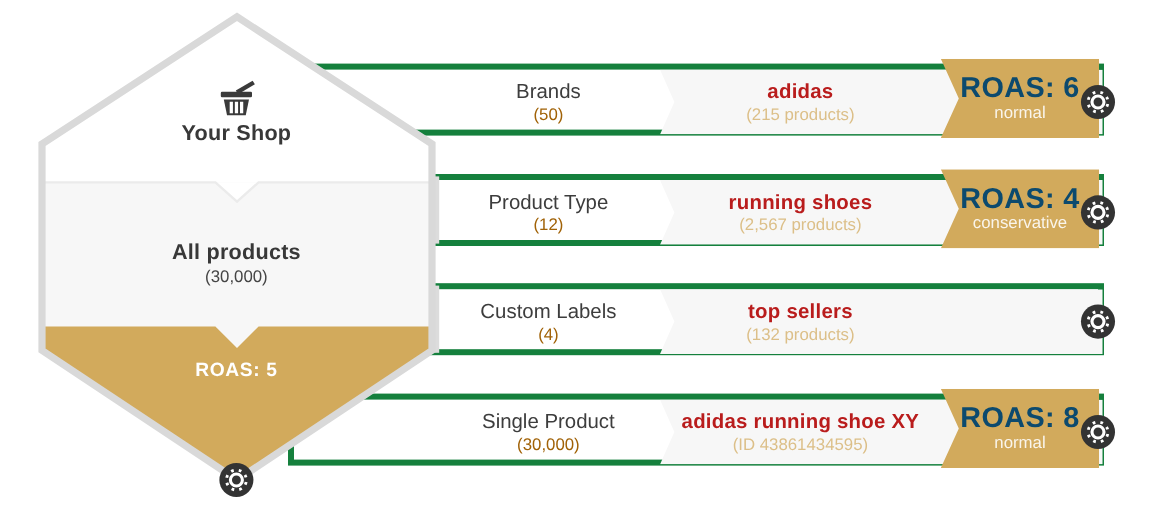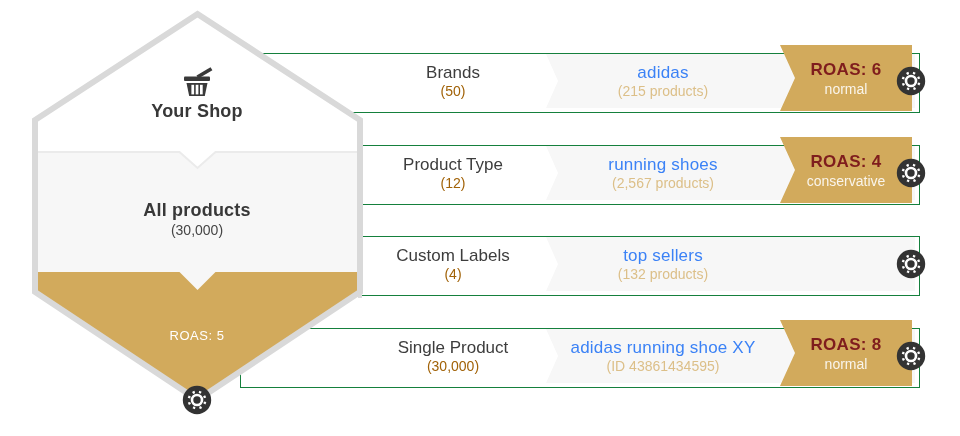--- a/index.html
+++ b/index.html
@@ -3,58 +3,58 @@
 <meta charset="utf-8">
 <style>
   html,body{margin:0;padding:0;background:#fff;}
   #stage{
     position:relative;width:960px;height:436px;background:#fff;overflow:hidden;
     font-family:"Liberation Sans","DejaVu Sans",sans-serif;
   }
   
   .row{
     position:absolute;left:240px;width:680px;height:60px;
-    background:#fff;border:1px solid #15803d;box-sizing:border-box;
+    background:#fff;border:5px solid #15803d;box-sizing:border-box;
   }
   .row.r1{top:53px;} .row.r2{top:145px;} .row.r3{top:236px;} .row.r4{top:328px;}
   .row .left-border{position:absolute;left:117px;top:-3px;bottom:-3px;width:4px;background:#dcdcdc;}
   .seg-value-bg{
     position:absolute;left:305px;top:0;width:369px;height:54px;background:#f7f7f7;
     clip-path:polygon(0 0,100% 0,100% 100%,0 100%,12px 50%);
   }
   .label{
     position:absolute;left:119px;top:0;width:186px;height:54px;
     display:flex;flex-direction:column;align-items:center;justify-content:center;
     color:#3d3d3d;text-align:center;
   }
   .label .l1{font-size:17px;line-height:21px;}
   .label .l2{font-size:14px;line-height:17px;color:#a16207;}
   .value{
     position:absolute;left:305px;top:0;width:234px;height:54px;
     display:flex;flex-direction:column;align-items:center;justify-content:center;text-align:center;
   }
-  .value .v1{font-size:17px;line-height:21px;font-weight:normal;color:#3b82f6;letter-spacing:.2px;}
+  .value .v1{font-size:17px;line-height:21px;font-weight:bold;color:#b91c1c;letter-spacing:.2px;}
   .value .v2{font-size:14px;line-height:17px;color:#dcbf88;}
   .badge{
     position:absolute;left:539px;top:-9px;width:132px;height:66px;background:#d2aa5c;
     clip-path:polygon(0 0,100% 0,100% 100%,0 100%,15px 50%);
     display:flex;flex-direction:column;align-items:center;justify-content:center;text-align:center;z-index:2;
   }
-  .badge .b1{font-size:17px;line-height:22px;font-weight:bold;color:#7f1d1d;letter-spacing:.3px;}
+  .badge .b1{font-size:24px;line-height:22px;font-weight:bold;color:#0c4a6e;letter-spacing:.3px;}
   .badge .b2{font-size:14px;line-height:17px;color:rgba(255,255,255,.88);}
   .gear{position:absolute;left:655px;top:12px;width:30px;height:30px;z-index:3;cursor:pointer;}
   
   #hex-svg{position:absolute;left:30px;top:9px;z-index:5;}
   .hexlayer{position:absolute;z-index:6;text-align:center;color:#383838;}
   #basket{left:179px;top:63px;width:36px;height:36px;}
   #shop-title{left:117px;top:101px;width:160px;font-size:18px;font-weight:bold;letter-spacing:.2px;}
   #group-block{left:107px;top:199px;width:180px;}
   #group-block .g1{font-size:18px;font-weight:bold;line-height:22px;letter-spacing:.2px;}
   #group-block .g2{font-size:14px;line-height:18px;color:#454545;}
-  #shop-roas{left:117px;top:328px;width:160px;font-size:13px;font-weight:normal;color:#fff;letter-spacing:.5px;}
+  #shop-roas{left:117px;top:300px;width:160px;font-size:16px;font-weight:bold;color:#fff;letter-spacing:.5px;}
   #hex-gear{position:absolute;left:182px;top:385px;width:30px;height:30px;z-index:7;cursor:pointer;}
 </style>
 </head>
 <body>
 
 <div id="stage">
 
   <div class="row r1">
     <div class="seg-value-bg"></div>
     <div class="label">

